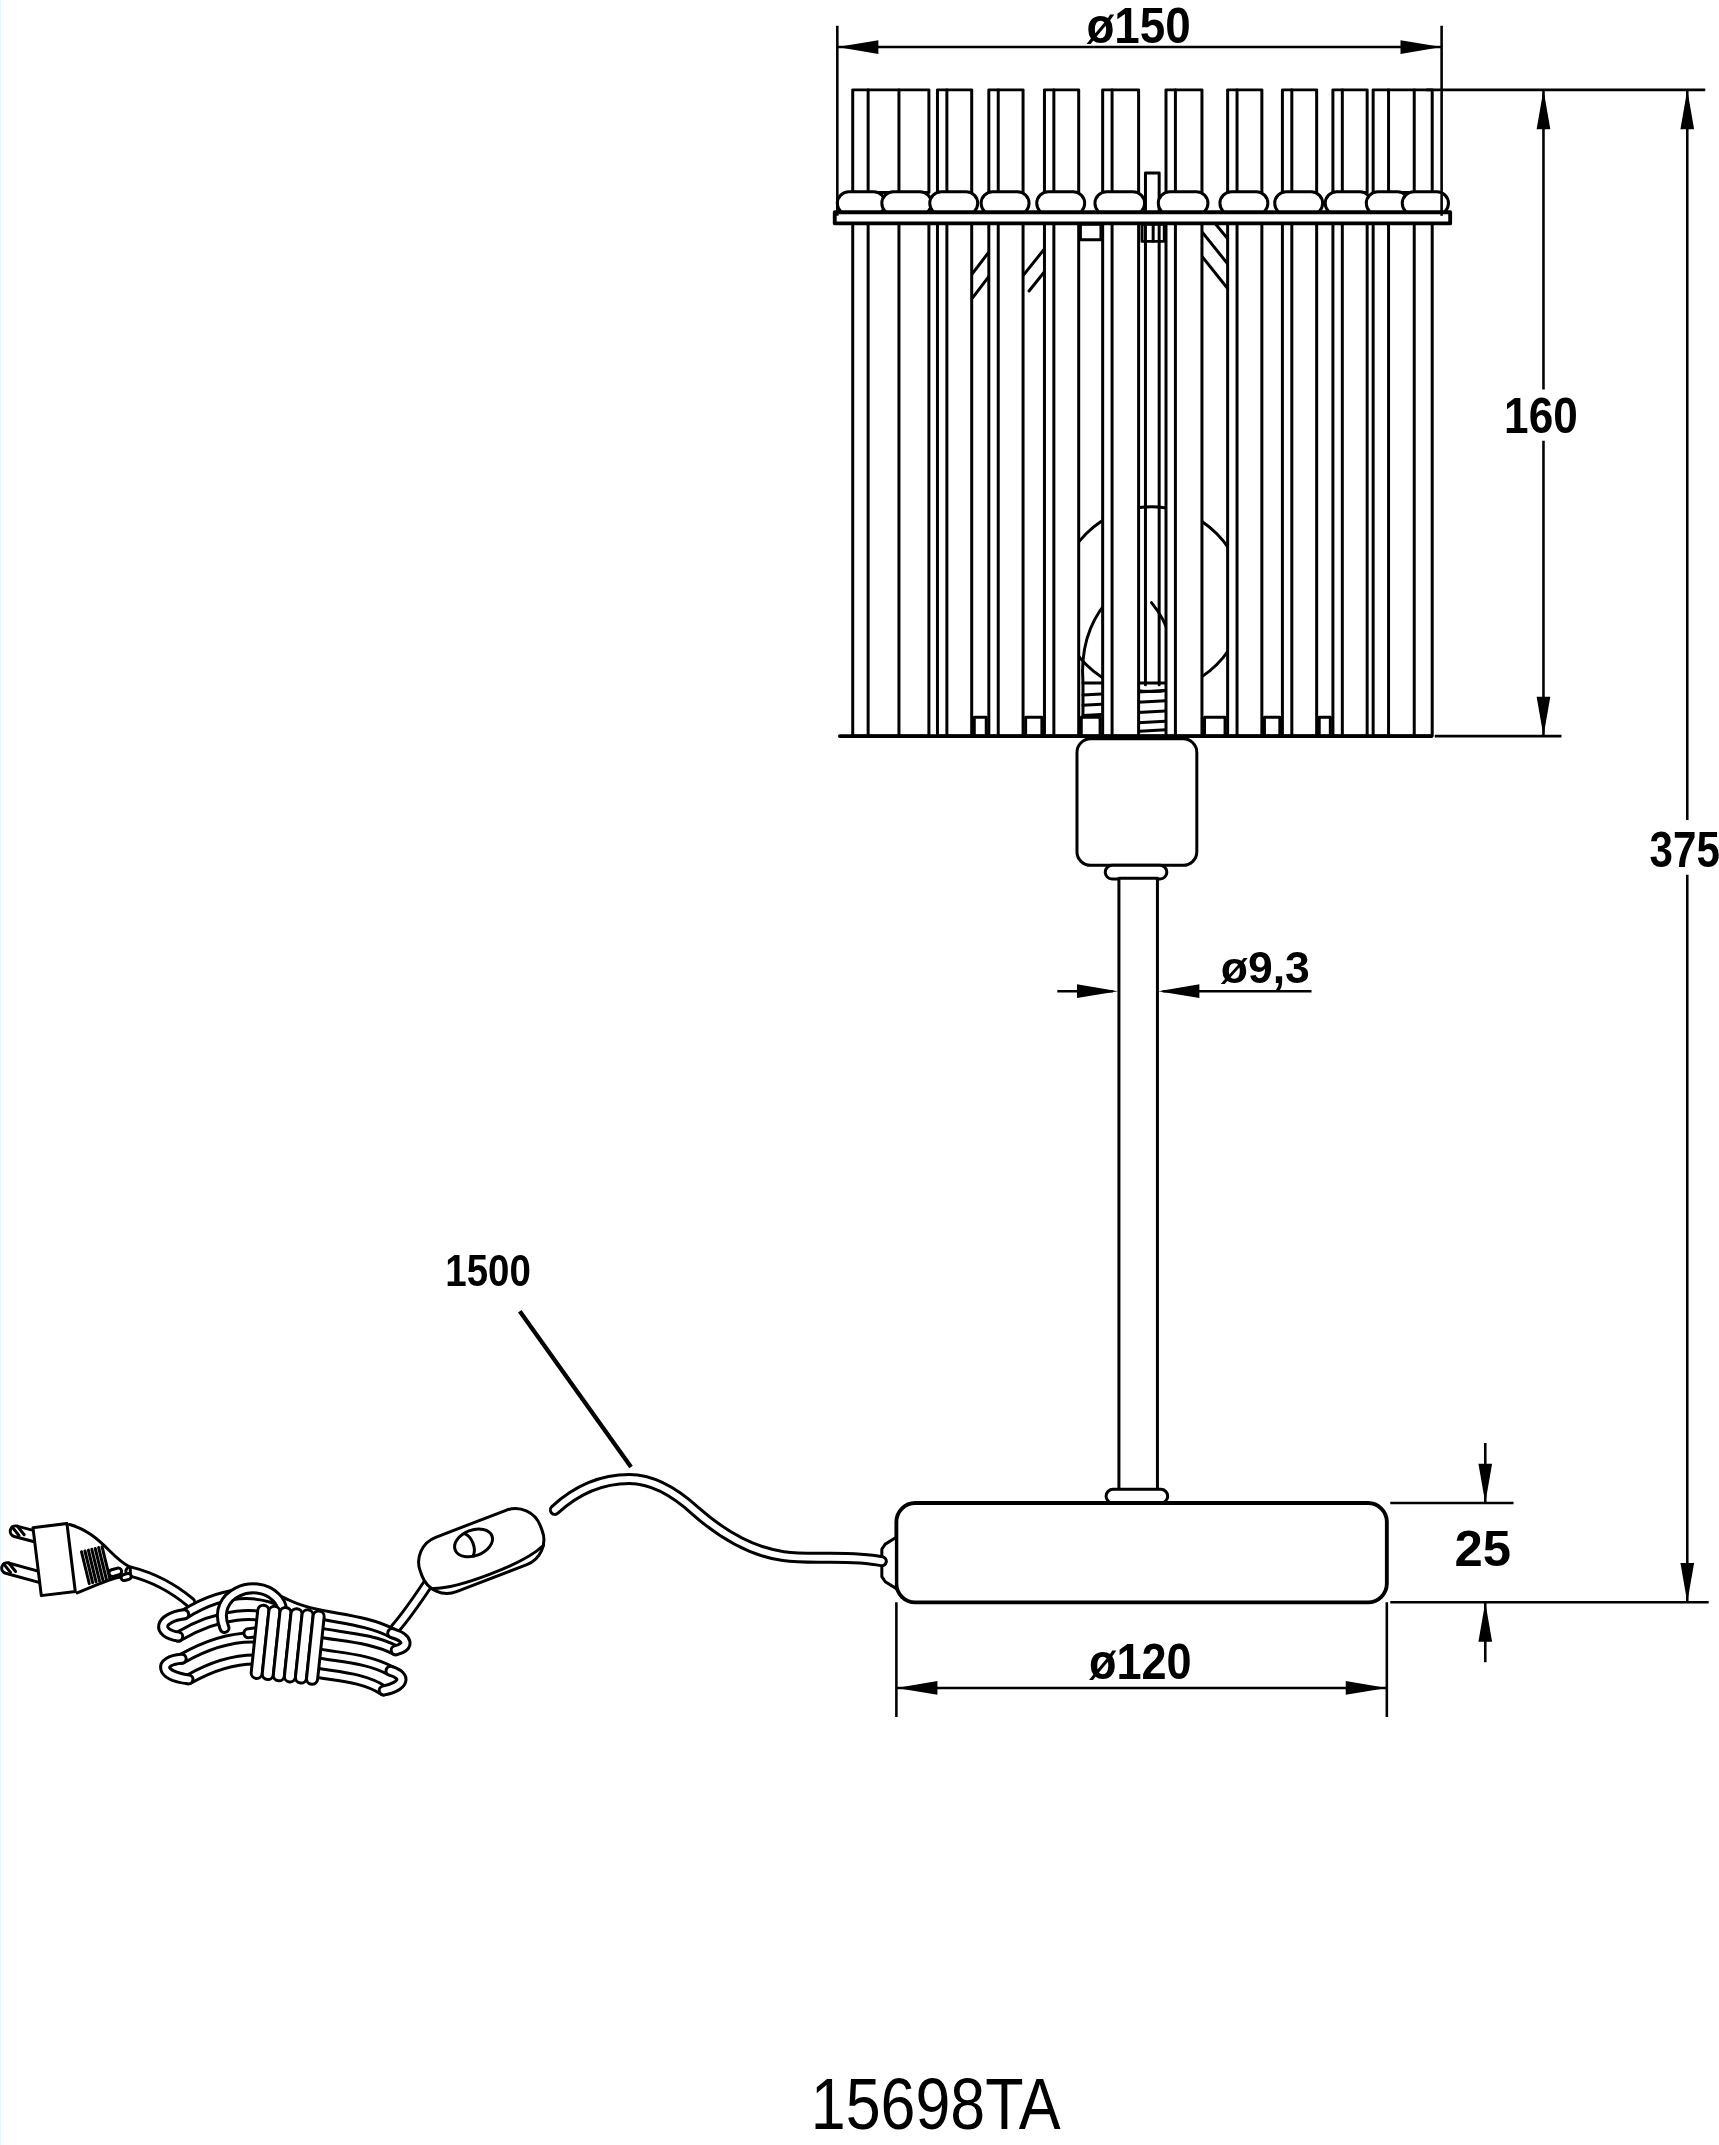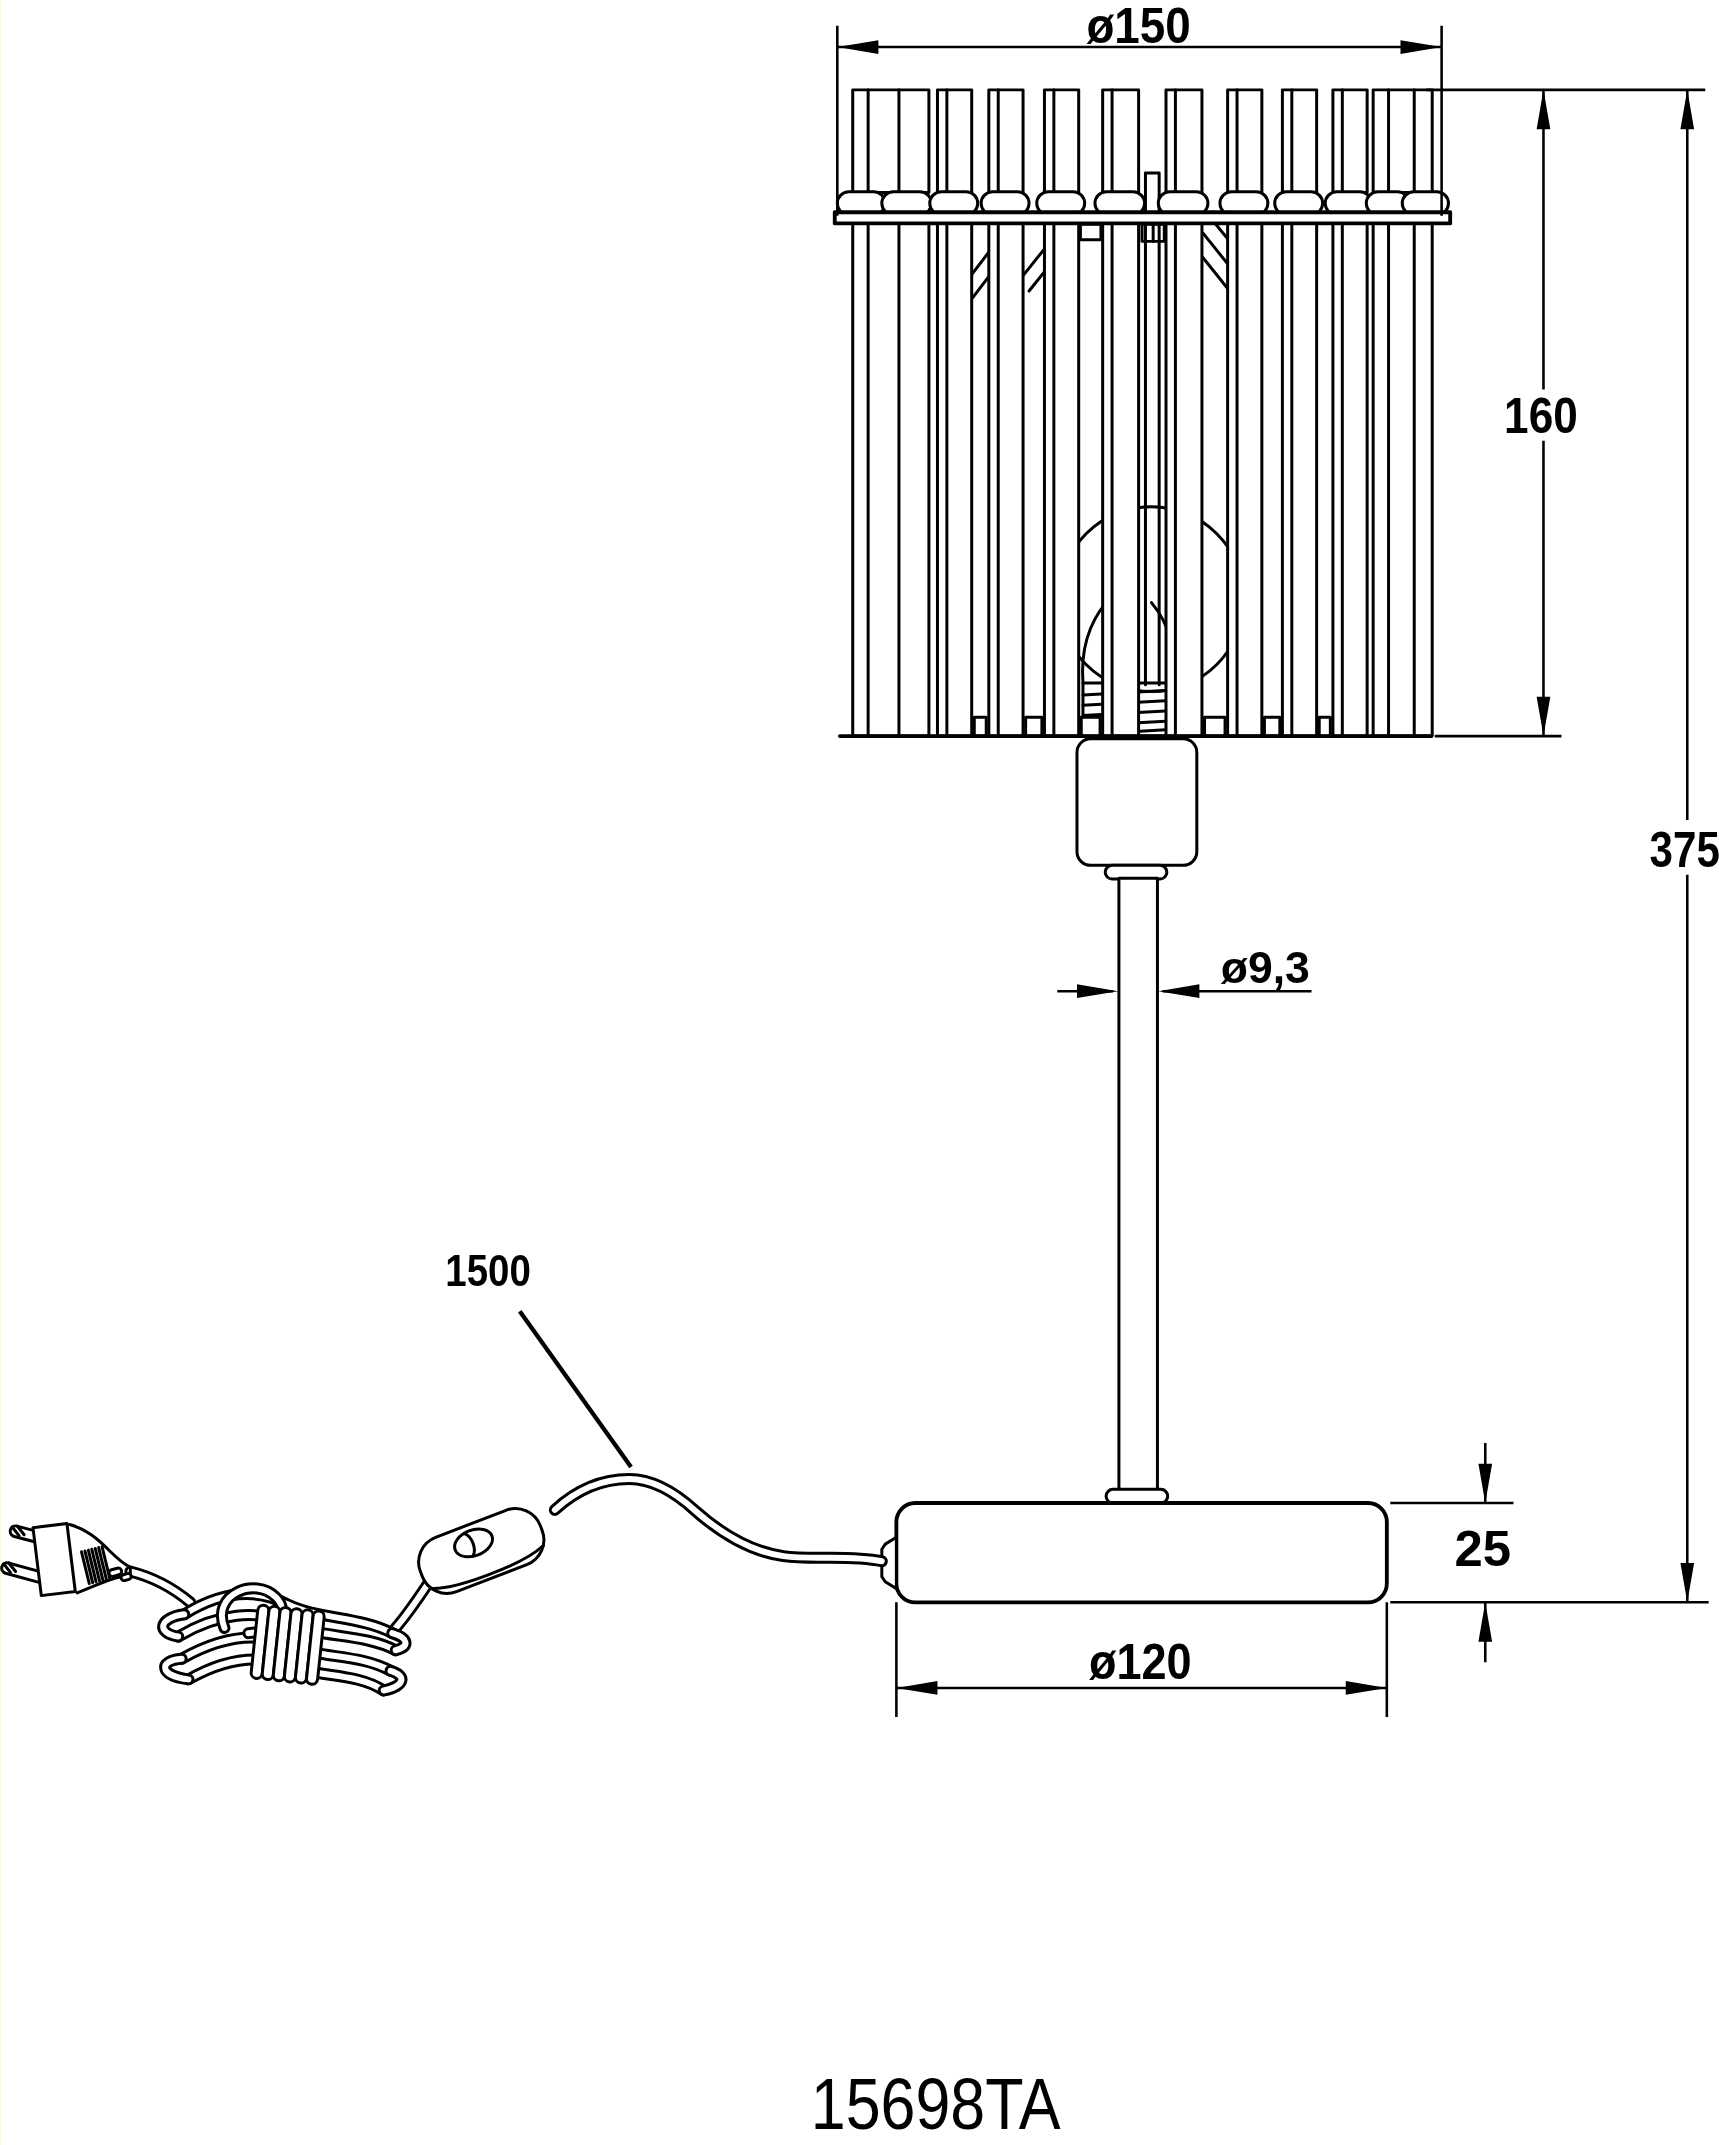--- a/index.html
+++ b/index.html
@@ -1,16 +1,16 @@
 <!DOCTYPE html>
 <html style="font-size:13.7px"><head>
 <meta charset="utf-8">
 <style>
   html,body{margin:0;padding:0;background:#ffffff}
-  .page{width:1720px;height:2145px;background:#fde047;position:relative}
+  .page{width:1720px;height:2145px;background:#7dd3fc;position:relative}
   svg{display:block}
   .s{stroke:#000;stroke-width:3.5;fill:none;stroke-linecap:round;stroke-linejoin:round}
   .sw{stroke:#000;stroke-width:3.5;fill:#fff;stroke-linejoin:round}
   .thk{stroke-width:4.5}
   .dim{stroke:#000;stroke-width:3;fill:none}
   .ar{fill:#000;stroke:none}
   .cable-o{stroke:#000;stroke-width:14;fill:none;stroke-linecap:round}
   .cable-i{stroke:#fff;stroke-width:7;fill:none;stroke-linecap:round}
   .pin-o{stroke:#000;stroke-width:16;fill:none;stroke-linecap:round}
   .pin-i{stroke:#fff;stroke-width:9;fill:none;stroke-linecap:round}

